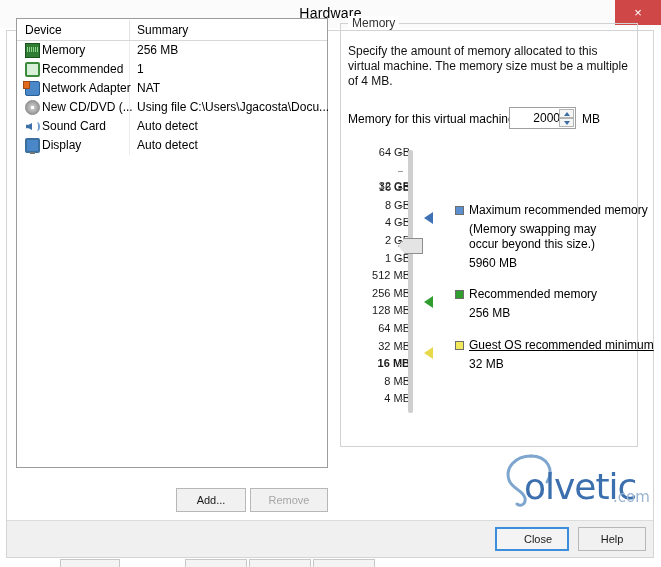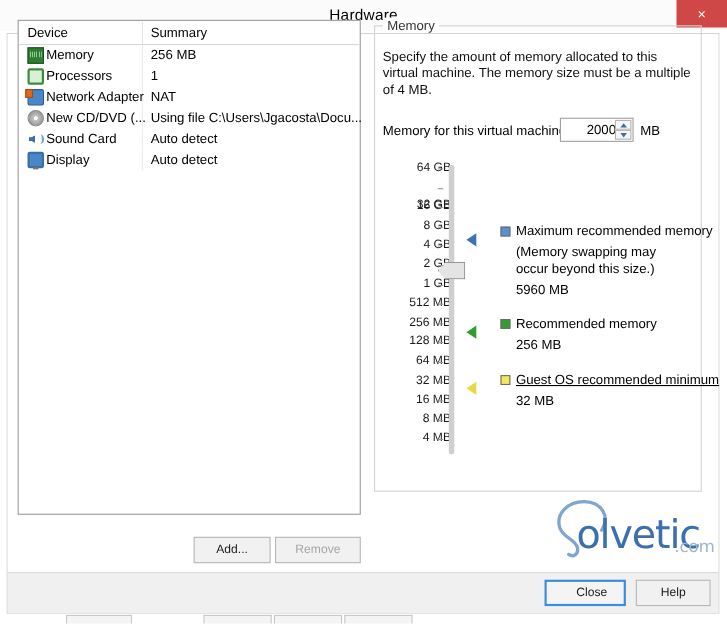--- a/index.html
+++ b/index.html
@@ -445,21 +445,21 @@
   <div id="device-rows">
       <div class="device-row">
         <div class="row-sep"></div>
         <div class="dev-icon ic-memory"></div>
         <div class="dev-label">Memory</div>
         <div class="dev-summary">256 MB</div>
       </div>
       <div class="device-row">
         <div class="row-sep"></div>
         <div class="dev-icon ic-cpu"></div>
-        <div class="dev-label">Processors</div>
+        <div class="dev-label">Recommended</div>
         <div class="dev-summary">1</div>
       </div>
       <div class="device-row">
         <div class="row-sep"></div>
         <div class="dev-icon ic-net"></div>
         <div class="dev-label">Network Adapter</div>
         <div class="dev-summary">NAT</div>
       </div>
       <div class="device-row">
         <div class="row-sep"></div>
@@ -502,21 +502,21 @@
     <div class="scale-label" style="top: 35.2px;">16 GB</div>
     <div class="scale-label" style="top: 52.8px;">8 GB</div>
     <div class="scale-label" style="top: 70.4px;">4 GB</div>
     <div class="scale-label" style="top: 88px;">2 GB</div>
     <div class="scale-label" style="top: 105.6px;">1 GB</div>
     <div class="scale-label" style="top: 123.2px;">512 MB</div>
     <div class="scale-label" style="top: 140.8px;">256 MB</div>
     <div class="scale-label" style="top: 158.4px;">128 MB</div>
     <div class="scale-label" style="top: 176px;">64 MB</div>
     <div class="scale-label" style="top: 193.6px;">32 MB</div>
-    <div class="scale-label" style="top: 211.2px;">16 MB</div>
+    <div class="scale-label" style="top: 211.2px; font-weight: bold;">16 MB</div>
     <div class="scale-label" style="top: 228.8px;">8 MB</div>
     <div class="scale-label" style="top: 246.4px;">4 MB</div>
   </div>
 <div id="slider-track"></div>
 <div id="slider-thumb"></div>
 <div id="legend-area">
     <div class="legend-arrow" style="left: 424px; top: 212px; border-right-color: rgb(63, 114, 181);"></div>
     <div class="legend-swatch" style="left: 455px; top: 206px; background: rgb(91, 143, 208);"></div>
     <div class="legend-title" style="top: 203px;">Maximum recommended memory</div>
     <div class="legend-sub" style="top: 222px; white-space: pre;">(Memory swapping may

